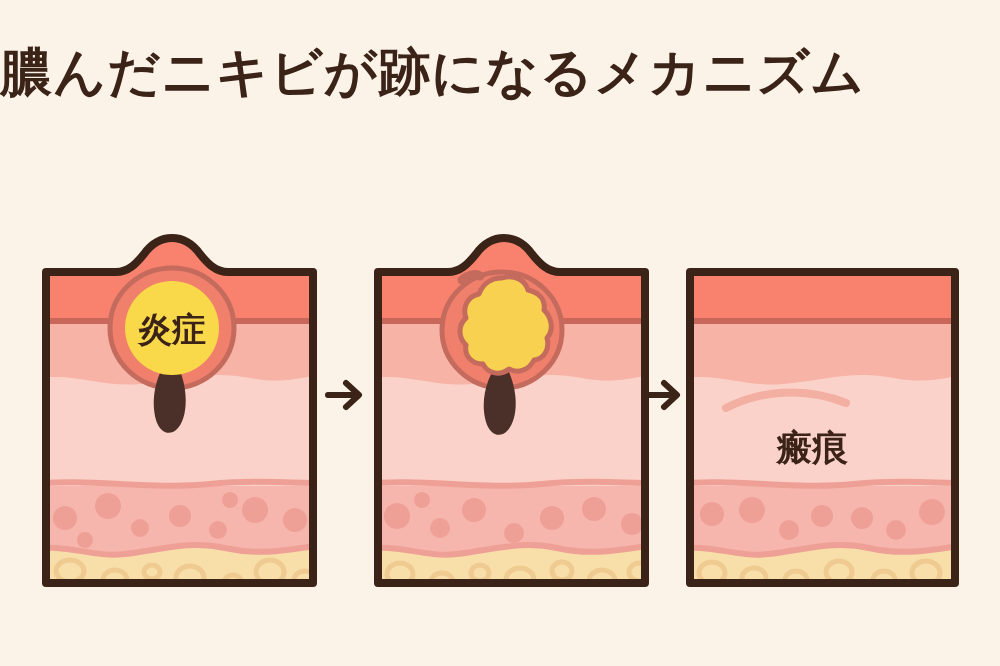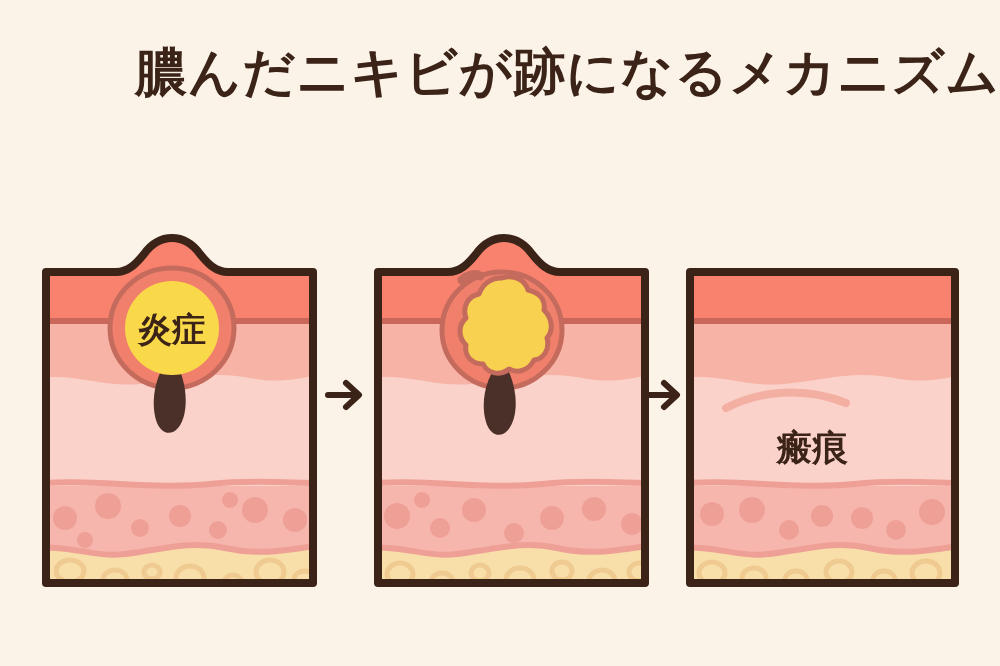--- a/index.html
+++ b/index.html
@@ -18,21 +18,21 @@
     position: absolute;
     inset: 0;
     width: 1000px;
     height: 666px;
   }
   .page-title {
     position: absolute;
     top: 38px;
     left: 0;
     width: 1000px;
-    text-align: right;
+    text-align: left;
     font-size: 52px;
     font-weight: 800;
     letter-spacing: 1px;
     color: #3B2318;
     font-family: "DejaVu Sans", "Liberation Sans", sans-serif;
     white-space: nowrap;
   }
   .panels-row {
     position: absolute;
     top: 0;

